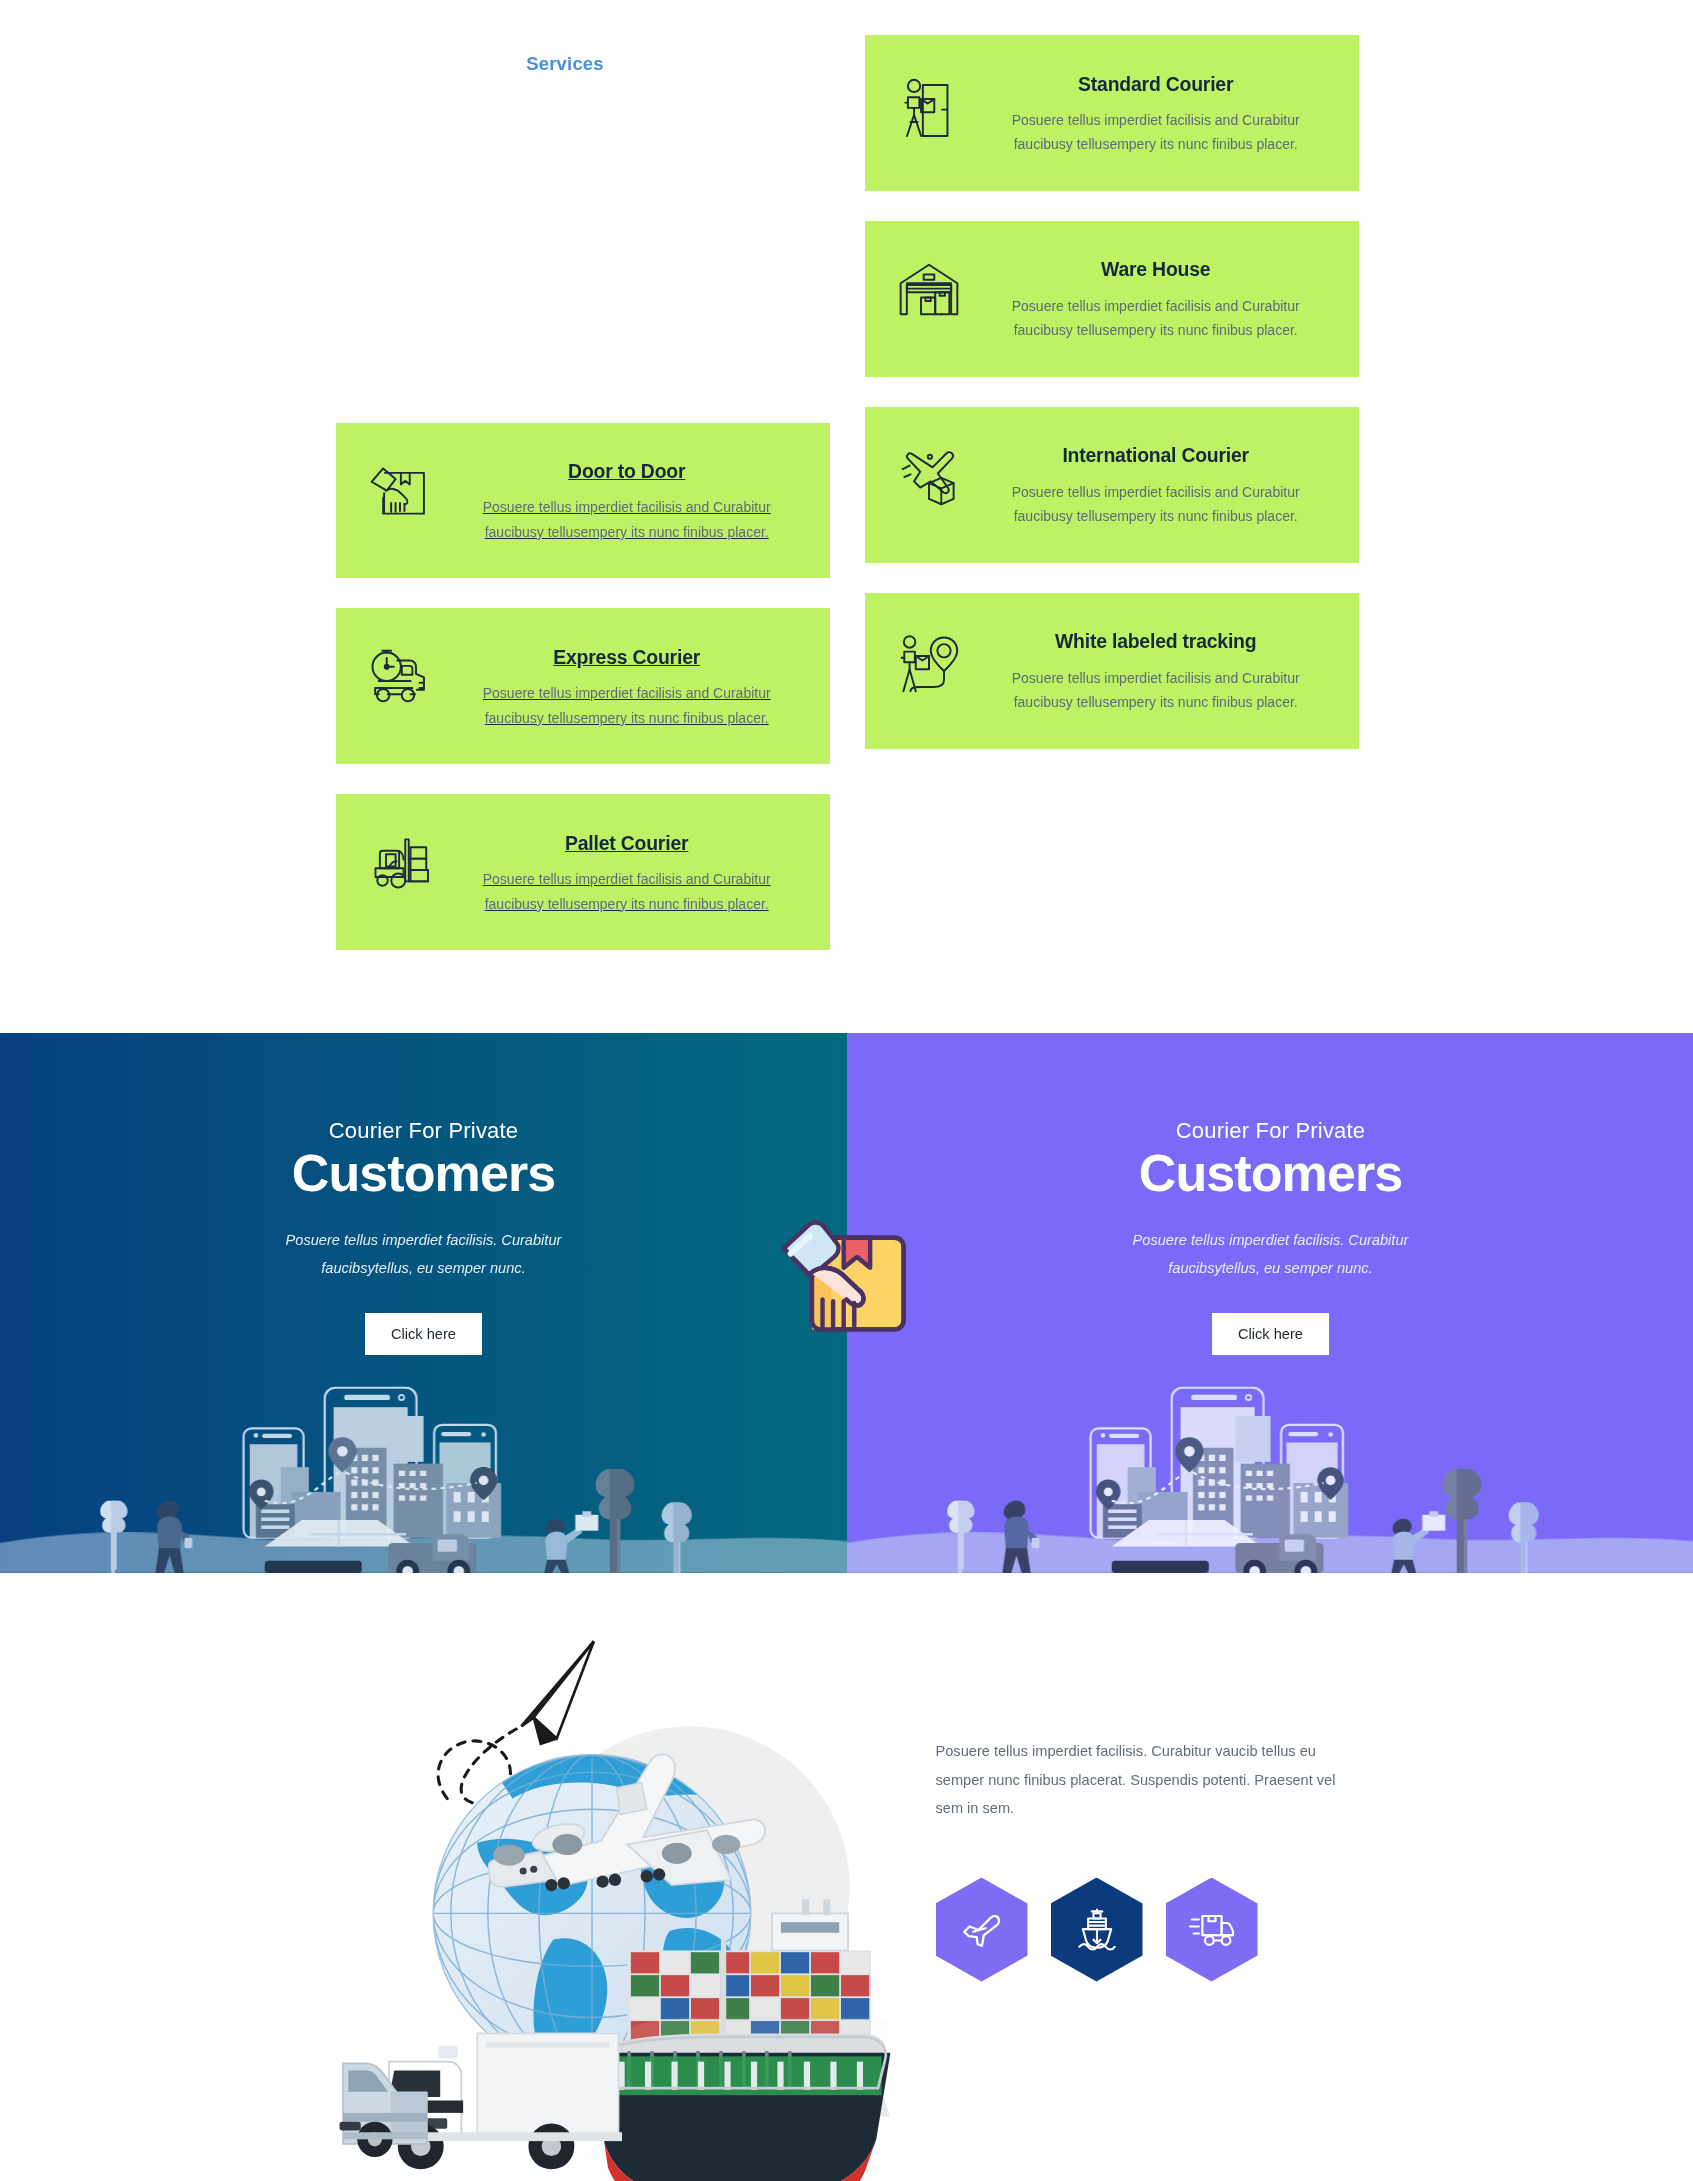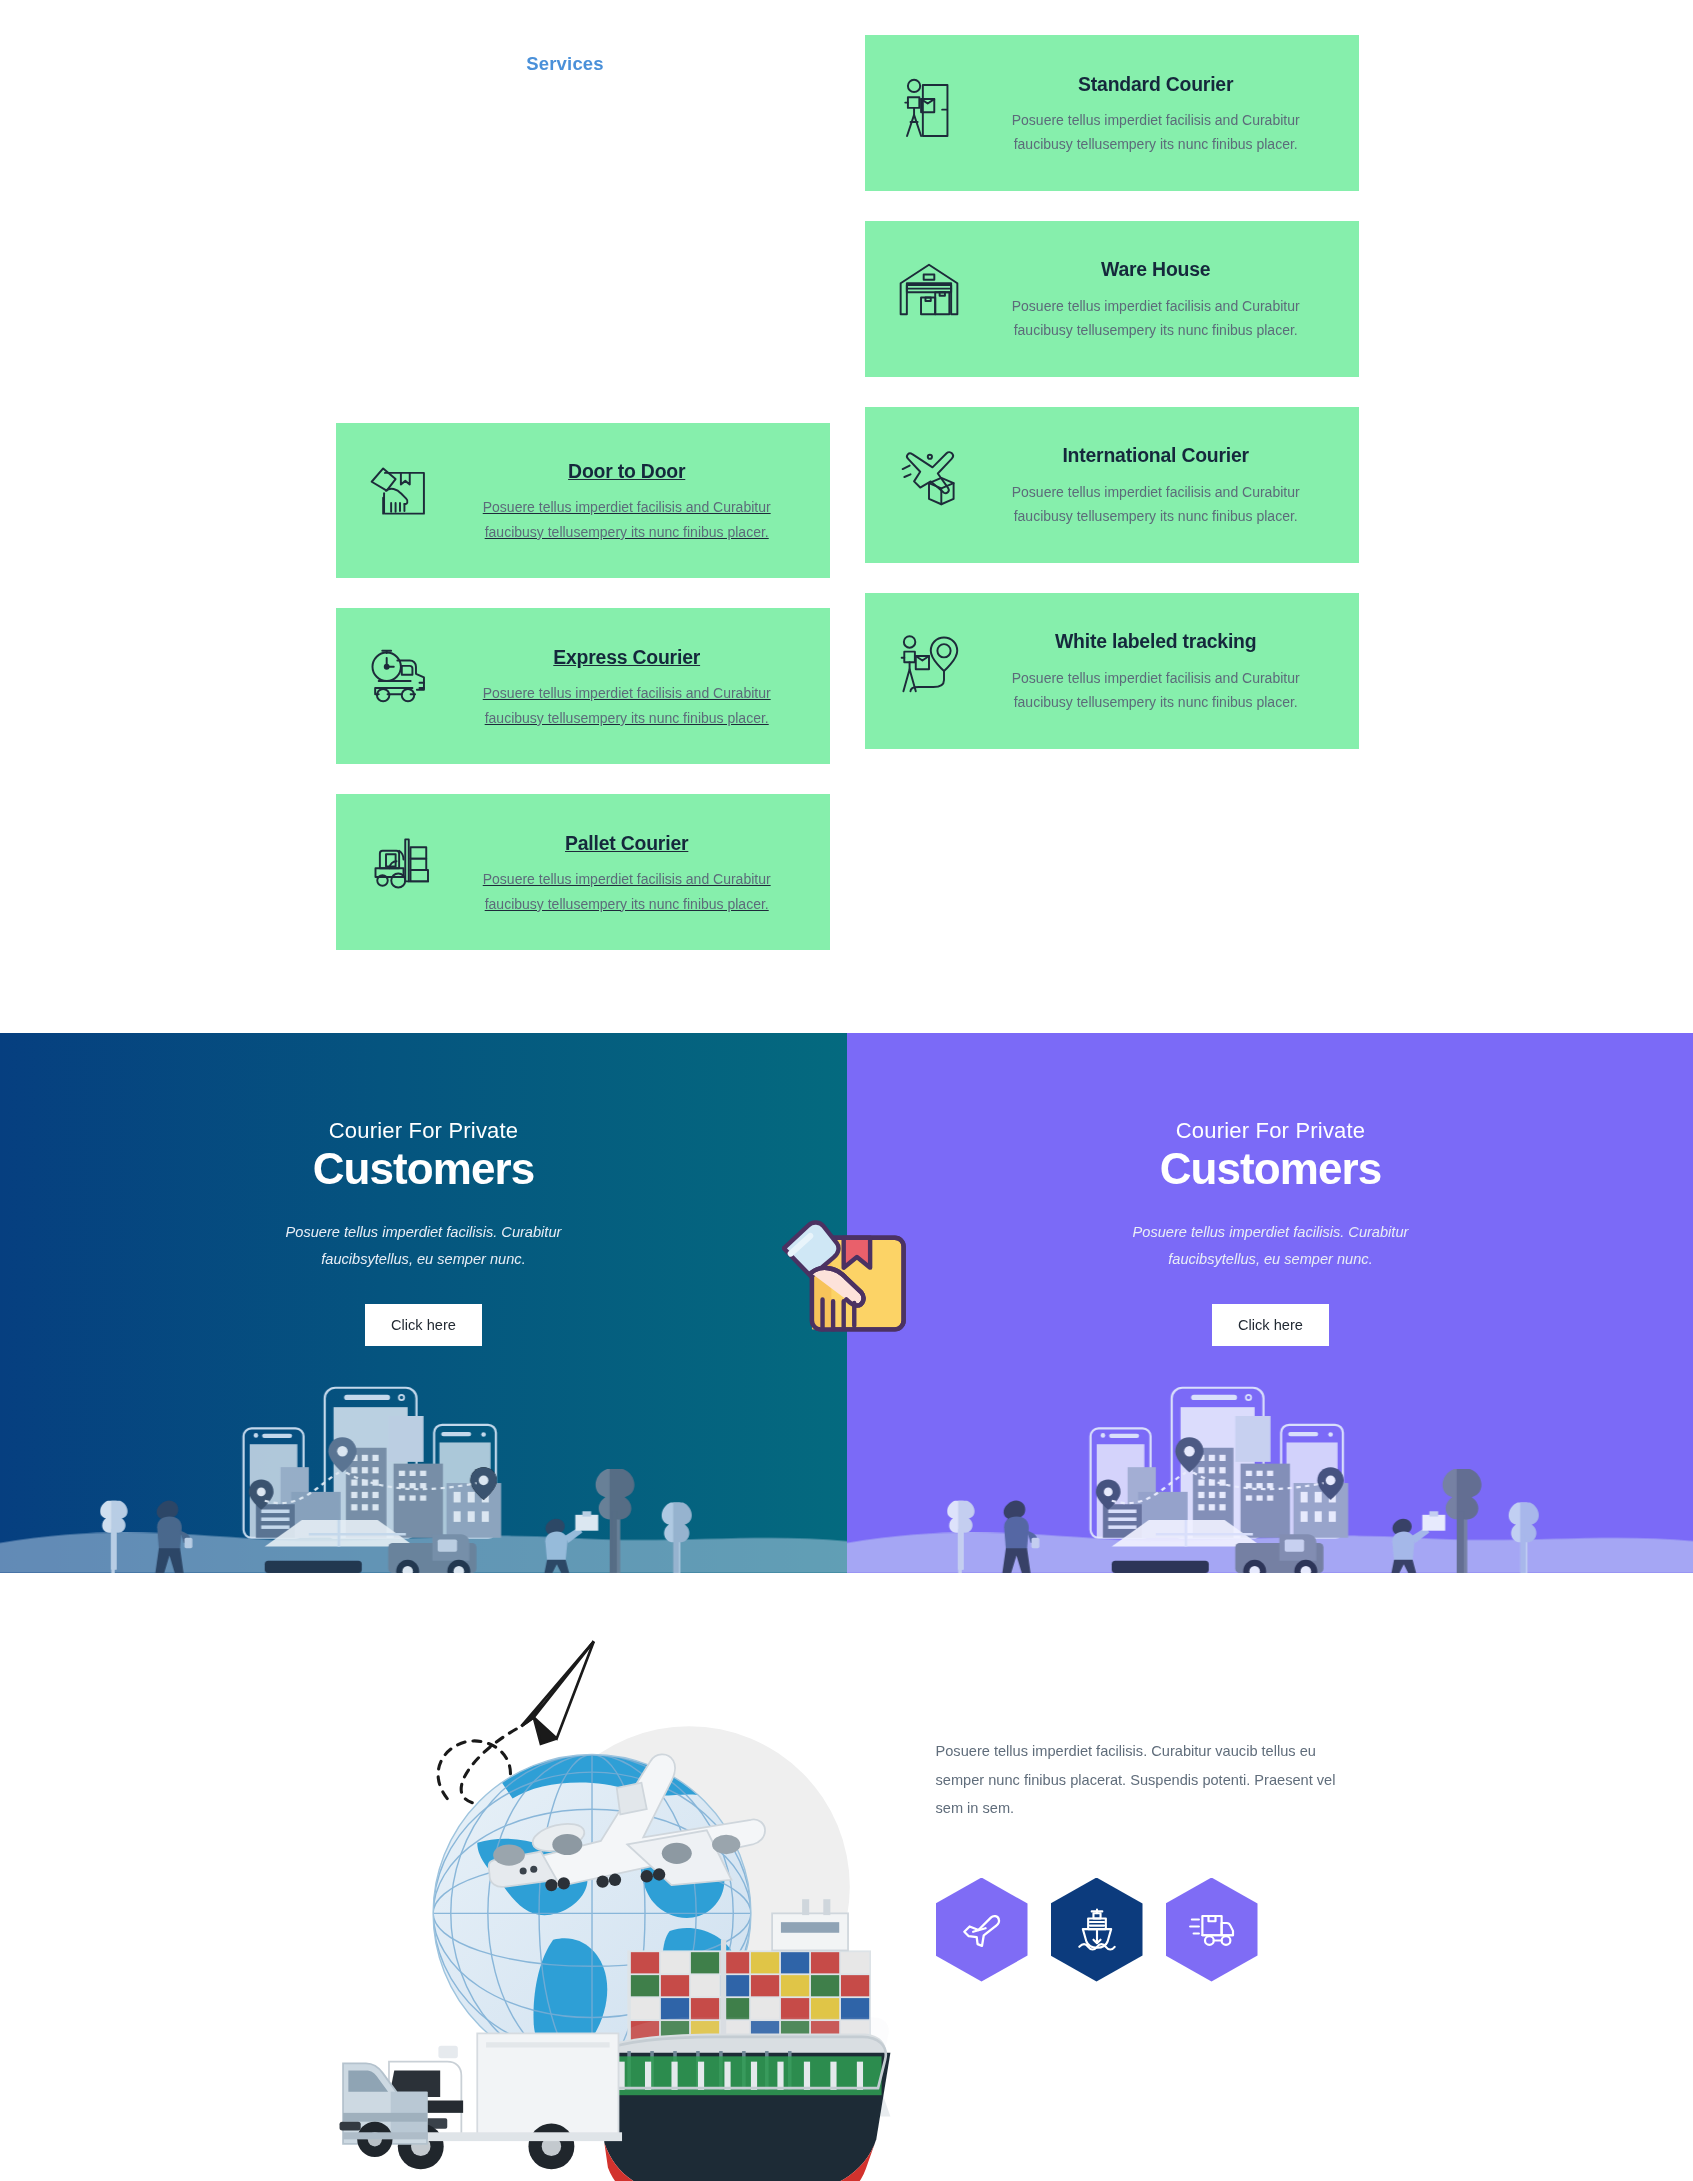--- a/index.html
+++ b/index.html
@@ -23,21 +23,21 @@
   .services-title {
     font-size:43px; line-height:1.17; font-weight:700; color:#15283c;
     letter-spacing:-0.7px;
   }
 
   .cards-col { display:flex; flex-direction:column; }
   .col-left { width:494px;text-decoration:underline; }
   .col-right { width:494px; margin-left:35px; }
 
   .card {
-    background:#86efac;
+    background:#bef264;
     display:flex;
     align-items:flex-start;
     padding:34px 30px;
     margin-bottom:30px;
     min-height:154px;
   }
   .card .ico {
     width:69px; flex:0 0 69px; margin-right:19.4px; margin-top:7px;
     display:flex; align-items:center; justify-content:center;
   }
@@ -61,21 +61,21 @@
   }
   .promo-right { background:#7b6af7; }
   .promo-inner {
     position:relative; z-index:5; padding-top:85px; text-align:center;
   }
   .promo-kicker {
     color:#ffffff; font-size:22px; font-weight:400; margin-bottom:1px;
     letter-spacing:0.2px;
   }
   .promo-title {
-    color:#ffffff; font-size:44px; font-weight:700; letter-spacing:-0.9px;
+    color:#ffffff; font-size:52px; font-weight:700; letter-spacing:-0.9px;
     line-height:1.1; margin-bottom:25px;
   }
   .promo-desc {
     color:#e9eef6; font-size:14.6px; line-height:1.9; width:353px; margin:0 auto 30px auto;font-style:italic;
   }
   .promo-btn {
     display:inline-block; background:#ffffff; color:#222a33;
     font-size:14.6px; font-weight:400; padding:13.2px 26.5px; border:none;
     cursor:pointer; font-family:"Liberation Sans", sans-serif;
   }

